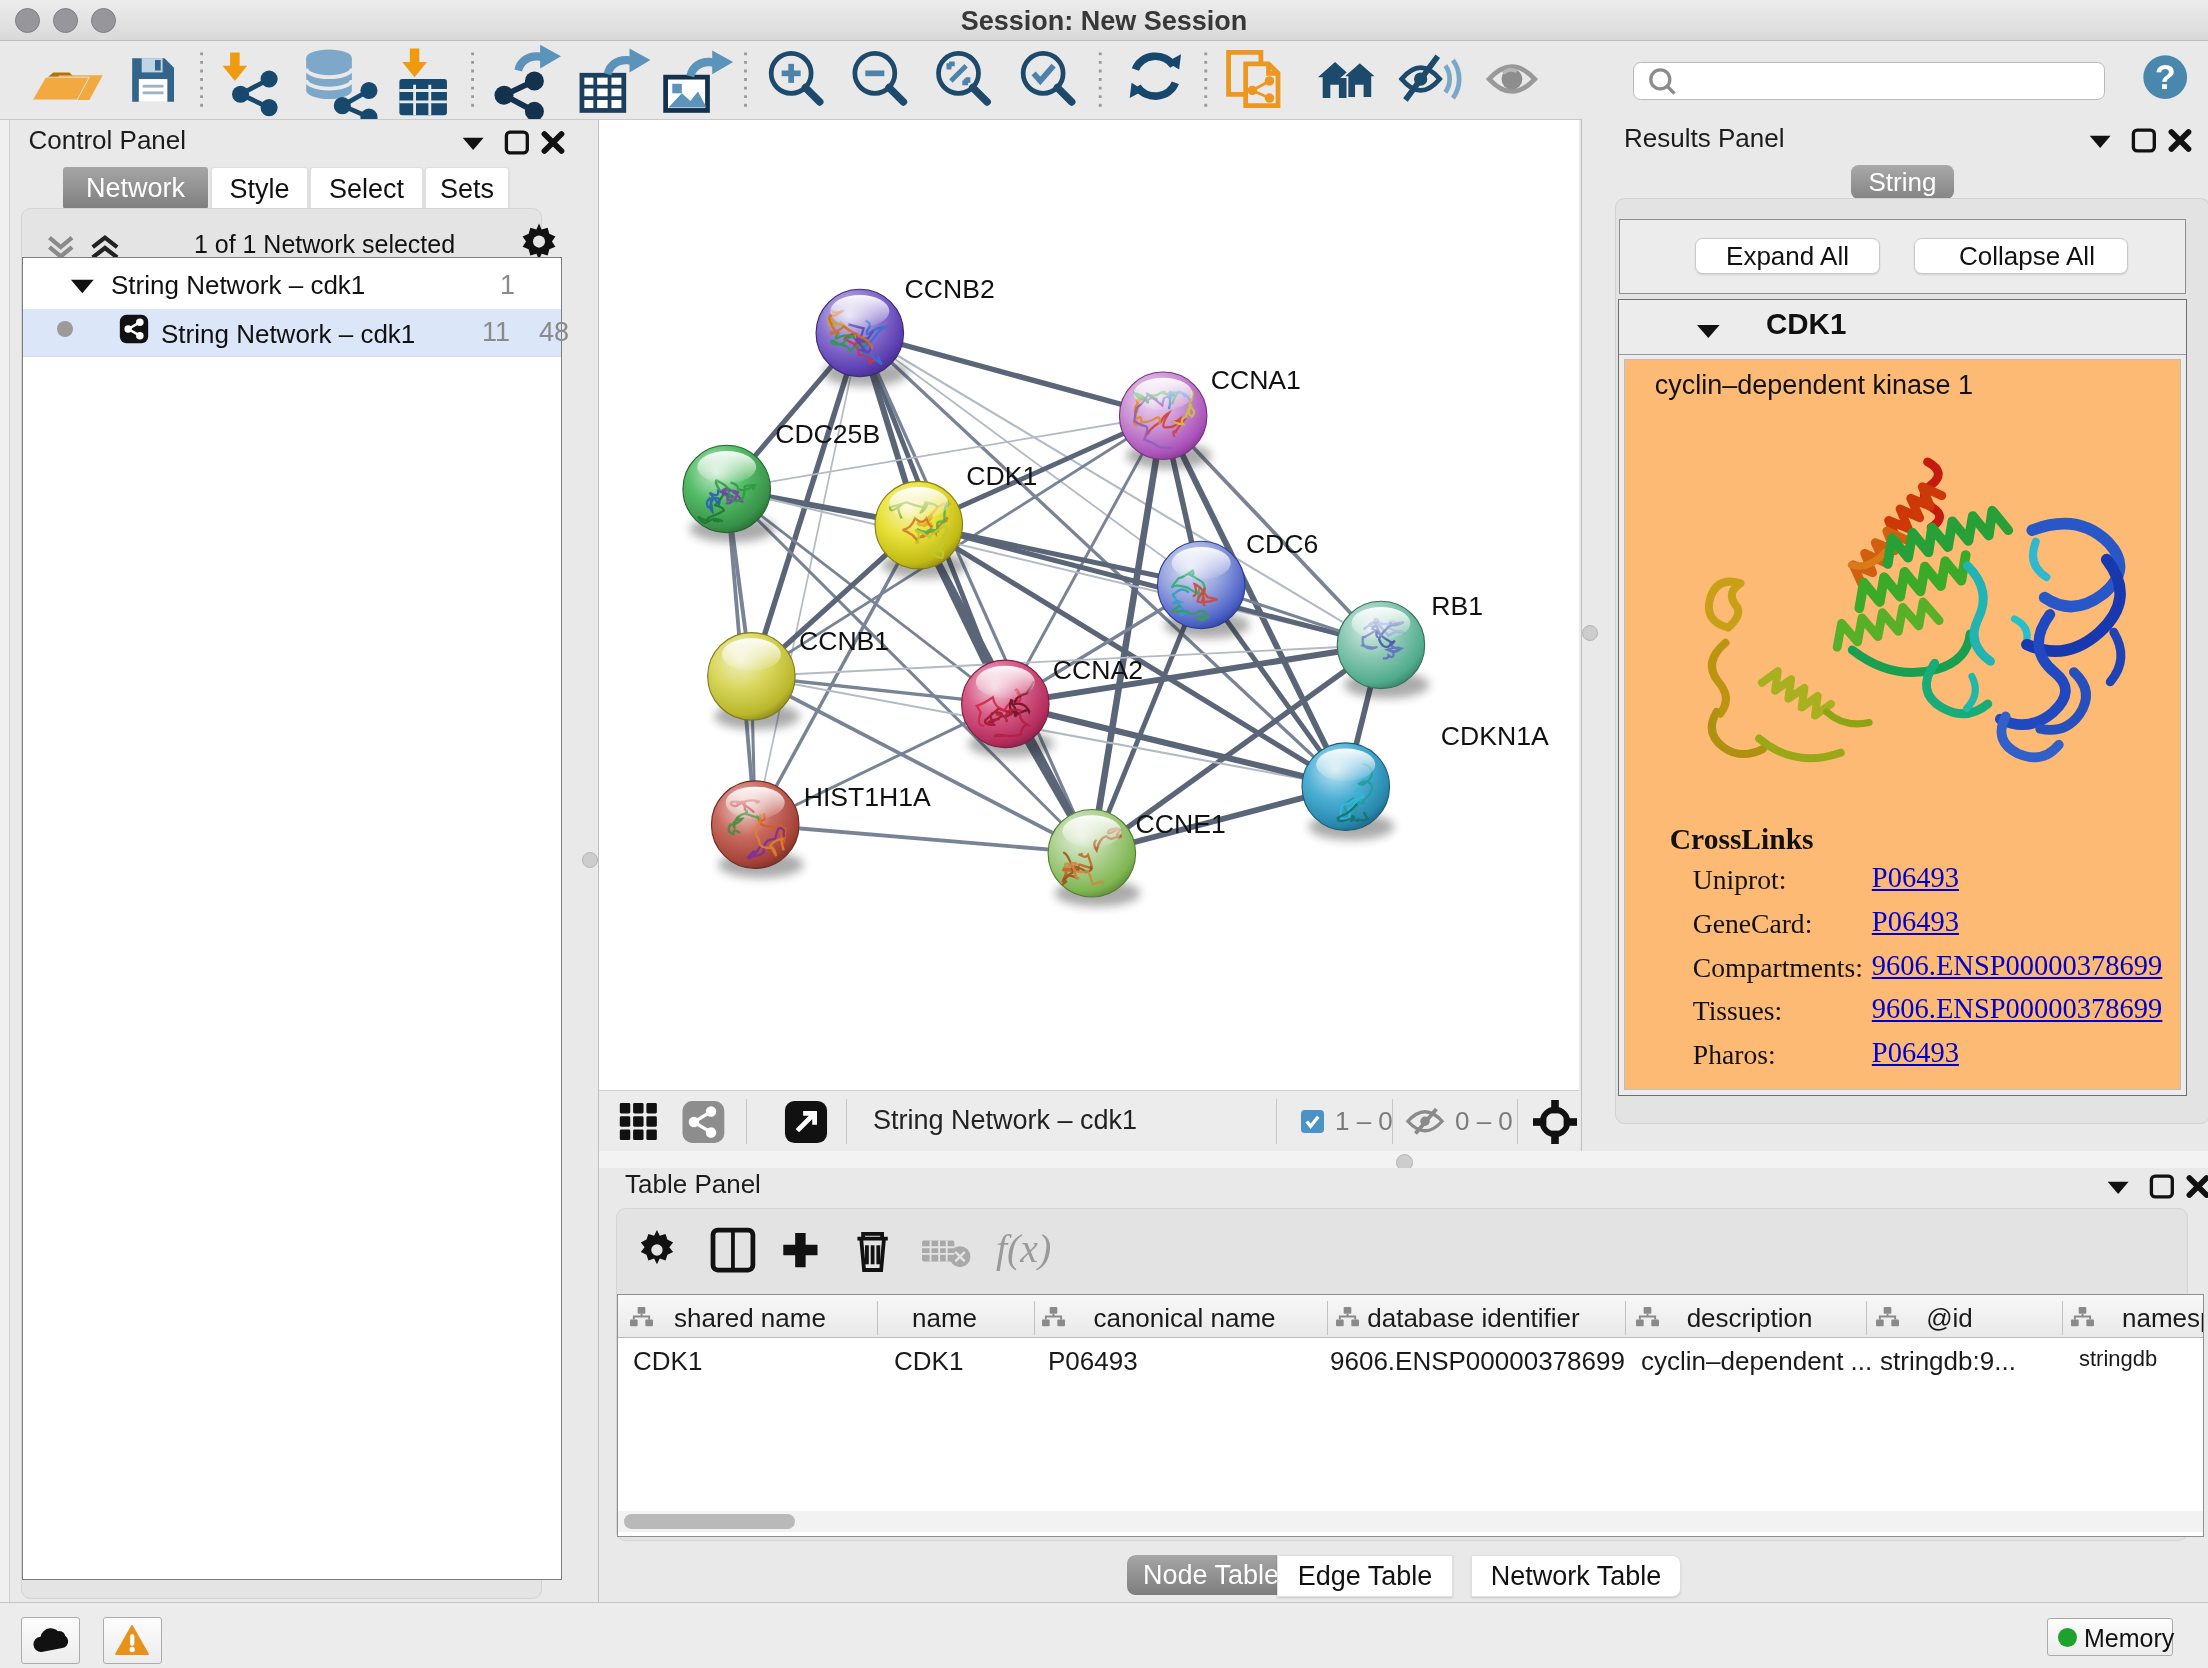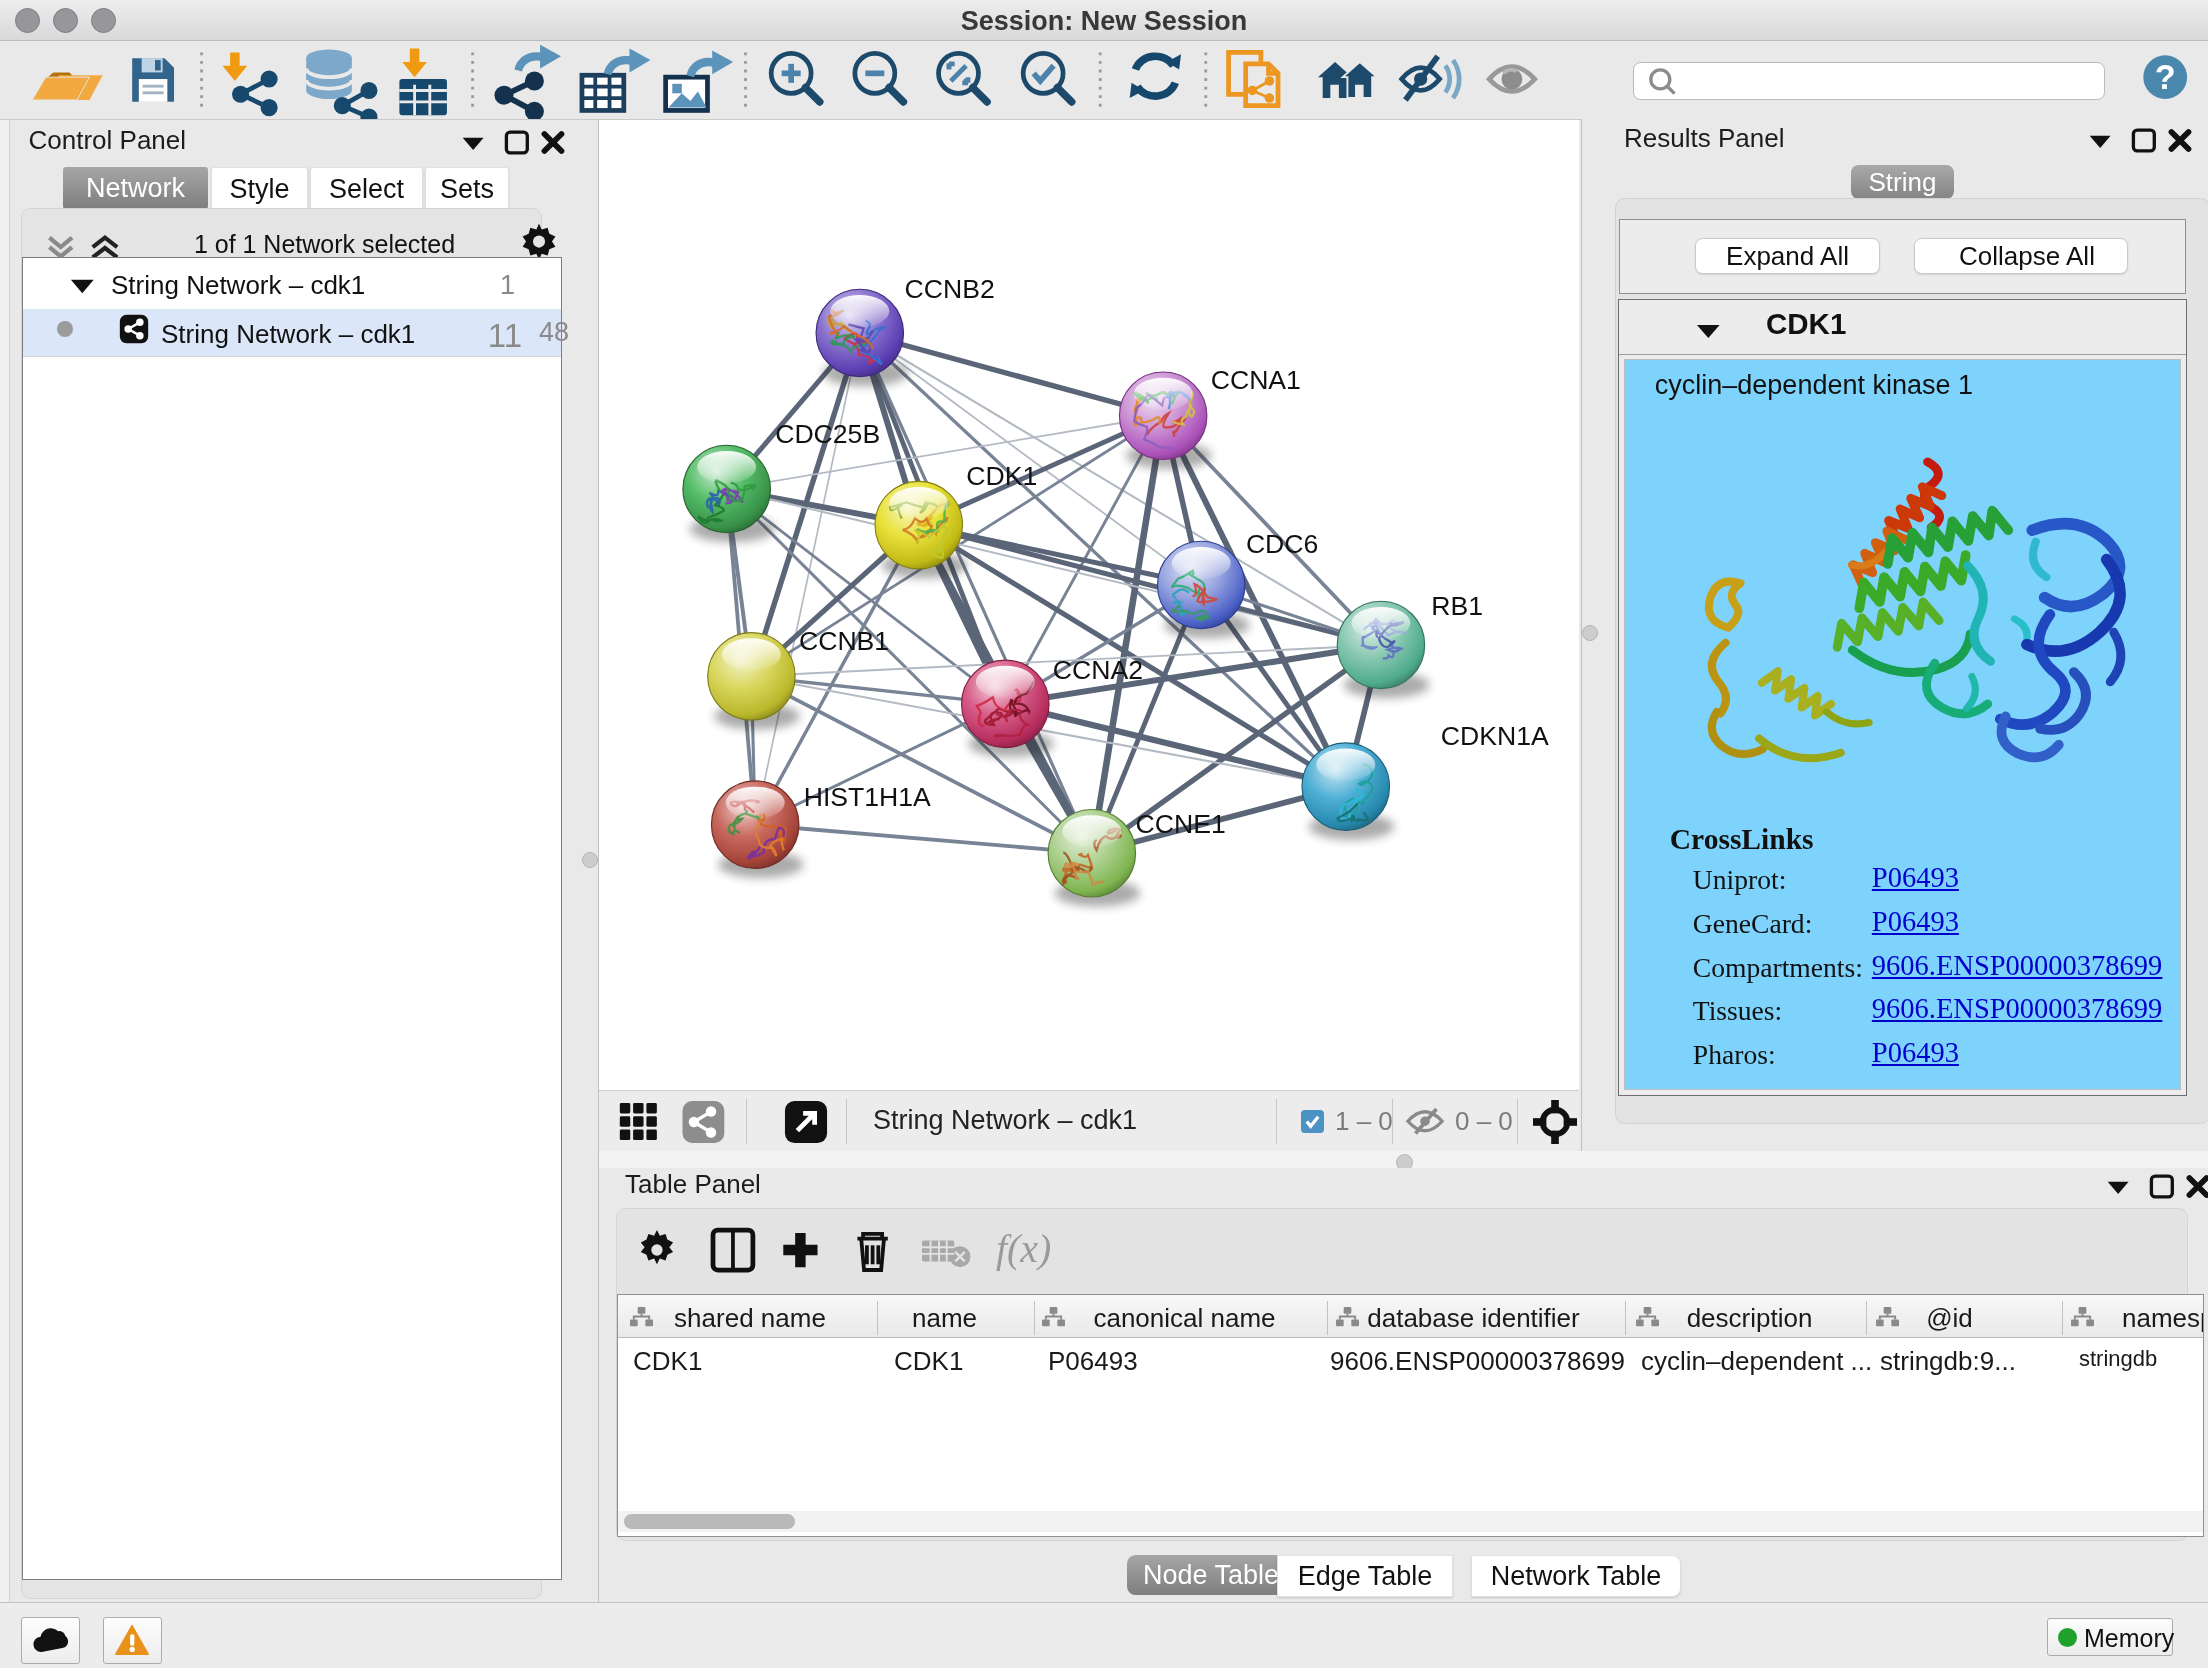--- a/index.html
+++ b/index.html
@@ -247,21 +247,21 @@
             <rect x="1" y="1" width="34" height="34" rx="8" fill="#111"></rect>
             <g stroke="#fff" stroke-width="3">
               <line x1="11" y1="18" x2="25" y2="10"></line>
               <line x1="11" y1="18" x2="25" y2="26"></line>
             </g>
             <circle cx="11" cy="18" r="4.5" fill="#fff"></circle>
             <circle cx="25" cy="10" r="4.5" fill="#fff"></circle>
             <circle cx="25" cy="26" r="4.5" fill="#fff"></circle>
           </svg>
         <div class="abs" style="left:138px;top:9.5px;font-size:26px;color:#111;">String Network – cdk1</div>
-        <div class="abs" style="left:442px;top:7.6px;width:57px;text-align:right;font-size:33px;color:#8a8a8a;">11</div>
+        <div class="abs" style="left:430px;top:7.6px;width:57px;text-align:right;font-size:27px;color:#8a8a8a;">11</div>
         <div class="abs" style="left:489px;top:7.6px;width:57px;text-align:right;font-size:27px;color:#8a8a8a;">48</div>
       </div>
     </div>
   </div>
 </div>
 <div class="abs" id="canvas"><svg width="980" height="970" viewBox="0 0 1030 1020">
 <defs>
 <radialGradient id="gCCNB2" cx="38%" cy="30%" r="75%">
           <stop offset="0%" stop-color="#dcd5f0"></stop>
           <stop offset="45%" stop-color="#8b74cf"></stop>
@@ -564,21 +564,21 @@
   <div class="abs" style="left:37px;top:100px;width:565px;height:73px;background:#ececec;border:1.9px solid #8f8f8f;">
     <div class="abs" style="left:75px;top:18px;width:183px;height:34px;background:#fff;border:1px solid #c9c9c9;border-radius:7.6px;box-shadow:0 1px 1.9px rgba(0,0,0,.12);font-size:26px;color:#111;text-align:center;line-height:34px;">Expand All</div>
     <div class="abs" style="left:294px;top:18px;width:200px;height:34px;background:#fff;border:1px solid #c9c9c9;border-radius:7.6px;box-shadow:0 1px 1.9px rgba(0,0,0,.12);font-size:26px;color:#111;text-align:center;line-height:34px;padding-left:12px;">Collapse All</div>
   </div>
   <div class="abs" style="left:36px;top:180px;width:567px;height:795px;background:#ececec;border:1.9px solid #6e6e6e;">
     <svg class="abs" style="left:76px;top:23px;" width="28.5" height="17" viewBox="0 0 30 18">
         <path d="M2,2 l24,0 -12,14 z" fill="#111"></path>
       </svg>
     <div class="abs" style="left:147px;top:6.7px;font-size:29.5px;font-weight:bold;color:#111;">CDK1</div>
     <div class="abs" style="left:0px;top:54px;width:567px;height:1px;background:#9a9a9a;"></div>
-    <div class="abs" style="left:4.8px;top:59px;width:555px;height:729px;background:#7dd3fc;border:1px solid #bdbdbd;">
+    <div class="abs" style="left:4.8px;top:59px;width:555px;height:729px;background:#fdba74;border:1px solid #bdbdbd;">
       <div class="abs" style="left:30px;top:9.5px;font-size:27px;color:#111;">cyclin–dependent kinase 1</div>
       <svg class="abs" style="left:19px;top:86px;" width="514" height="328" viewBox="0 0 560 370">
 <g fill="none" stroke-linecap="round" stroke-linejoin="round">
             <path d="M310,18 q22,12 4,26 q-16,12 2,26 q16,10 -2,22" stroke="#c41a10" stroke-width="10"></path>
             <path d="M276,106 L266,84 L288,93 L279,71 L301,81 L291,59 L313,68 L304,46 L326,56" stroke="#cc3808" stroke-width="10"></path>
             <path d="M236,156 L226,134 L248,143 L239,121 L261,131 L251,109 L273,118 L264,96 L286,106" stroke="#d06010" stroke-width="10"></path>
             <path d="M262,120 q-18,20 -38,14" stroke="#d97b18" stroke-width="8"></path>
             <path d="M85,205 q-28,-8 -20,-34 q8,-24 34,-16 q-16,10 -6,24 q10,10 -8,26 z" stroke="#c8a018" stroke-width="9"></path>
             <path d="M82,222 q-26,22 -8,44 q16,18 2,36" stroke="#bb9512" stroke-width="9"></path>
             <path d="M72,300 q-14,24 8,40 q20,14 44,2" stroke="#b09010" stroke-width="9"></path>

